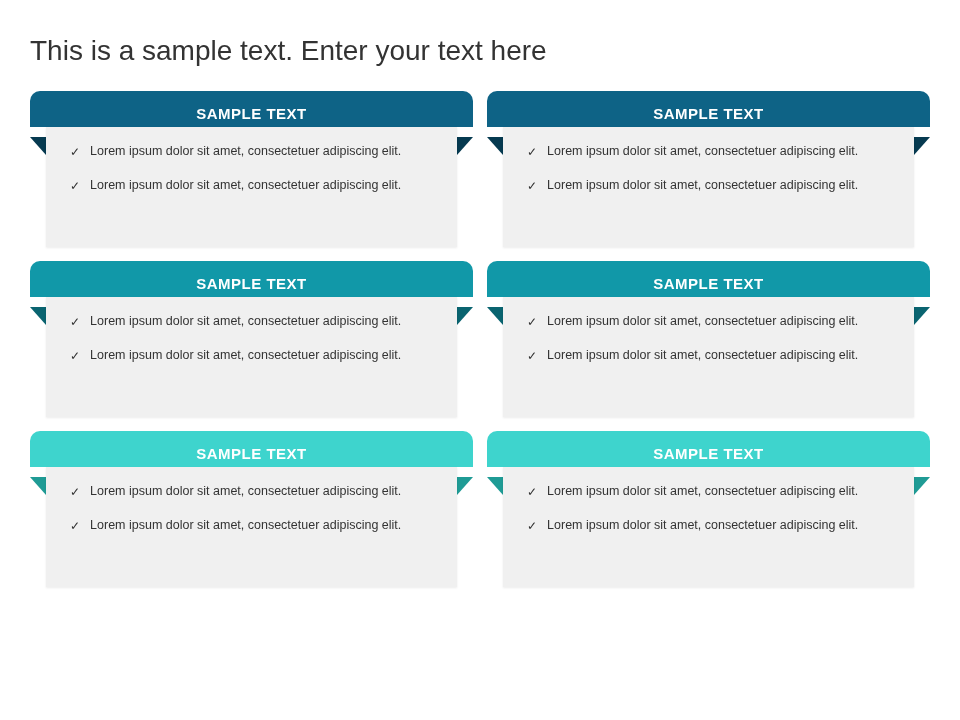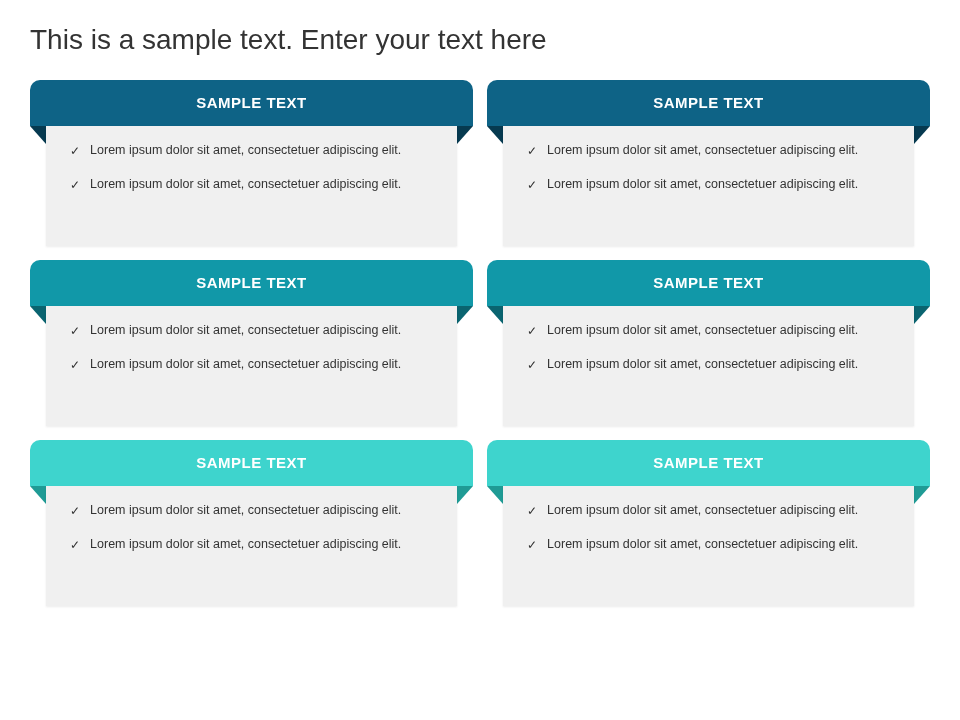--- a/index.html
+++ b/index.html
@@ -8,21 +8,21 @@
       box-sizing: border-box;
     }
     body {
       font-family: Arial, Helvetica, sans-serif;
       background: #ffffff;
       width: 960px;
       height: 720px;
       overflow: hidden;
     }
     .page {
-      padding: 18px 30px;
+      padding: 29px 30px;
     }
     .title {
       font-size: 28px;
       color: #333;
       font-weight: 400;
       margin-bottom: 24px;
       margin-top: 6px;
     }
     .grid {
       display: grid;
@@ -35,21 +35,21 @@
     .header-ribbon {
       position: relative;
       border-radius: 10px 10px 0 0;
       padding: 14px 0;
       text-align: center;
       color: #ffffff;
       font-weight: bold;
       font-size: 15px;
       letter-spacing: 0.5px;
       z-index: 2;
-      height: 46px;
+      height: 36px;
     }
     .fold-left, .fold-right {
       position: absolute;
       top: 46px;
       width: 0;
       height: 0;
       z-index: 1;
     }
     .fold-left {
       left: 0;

